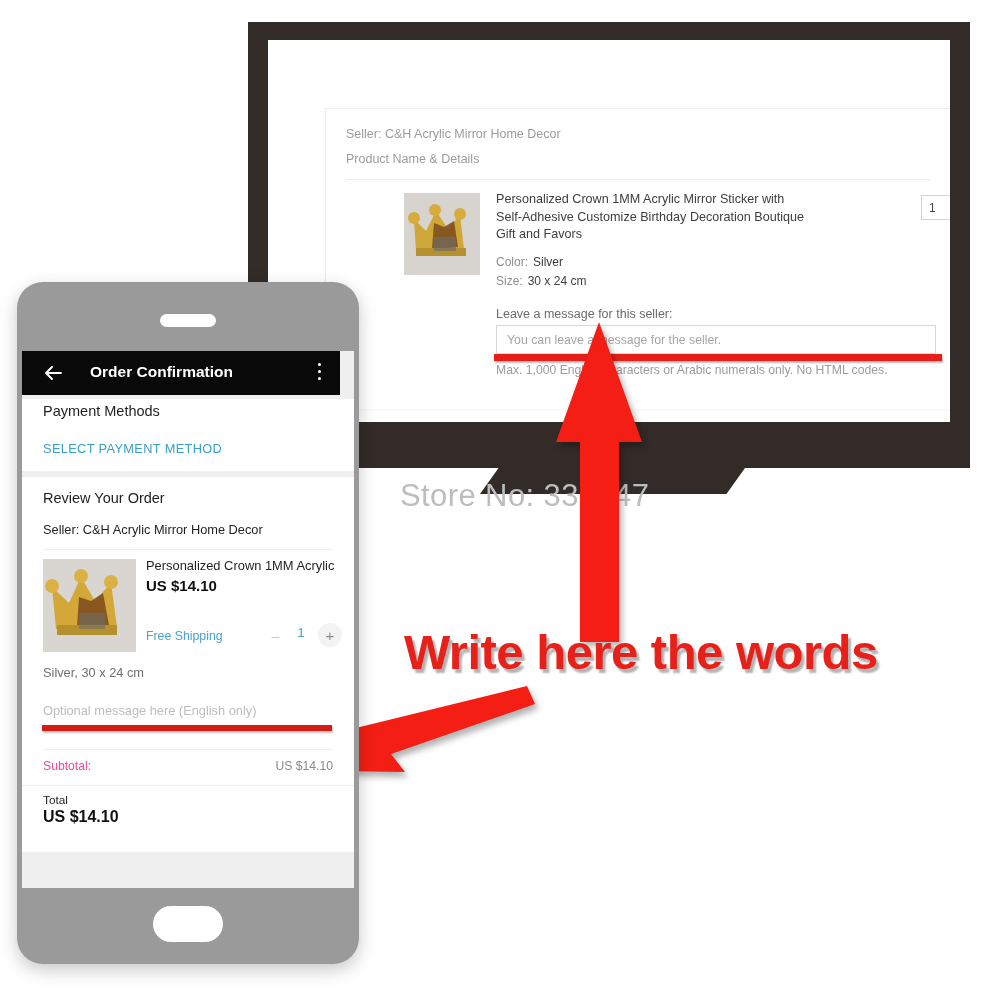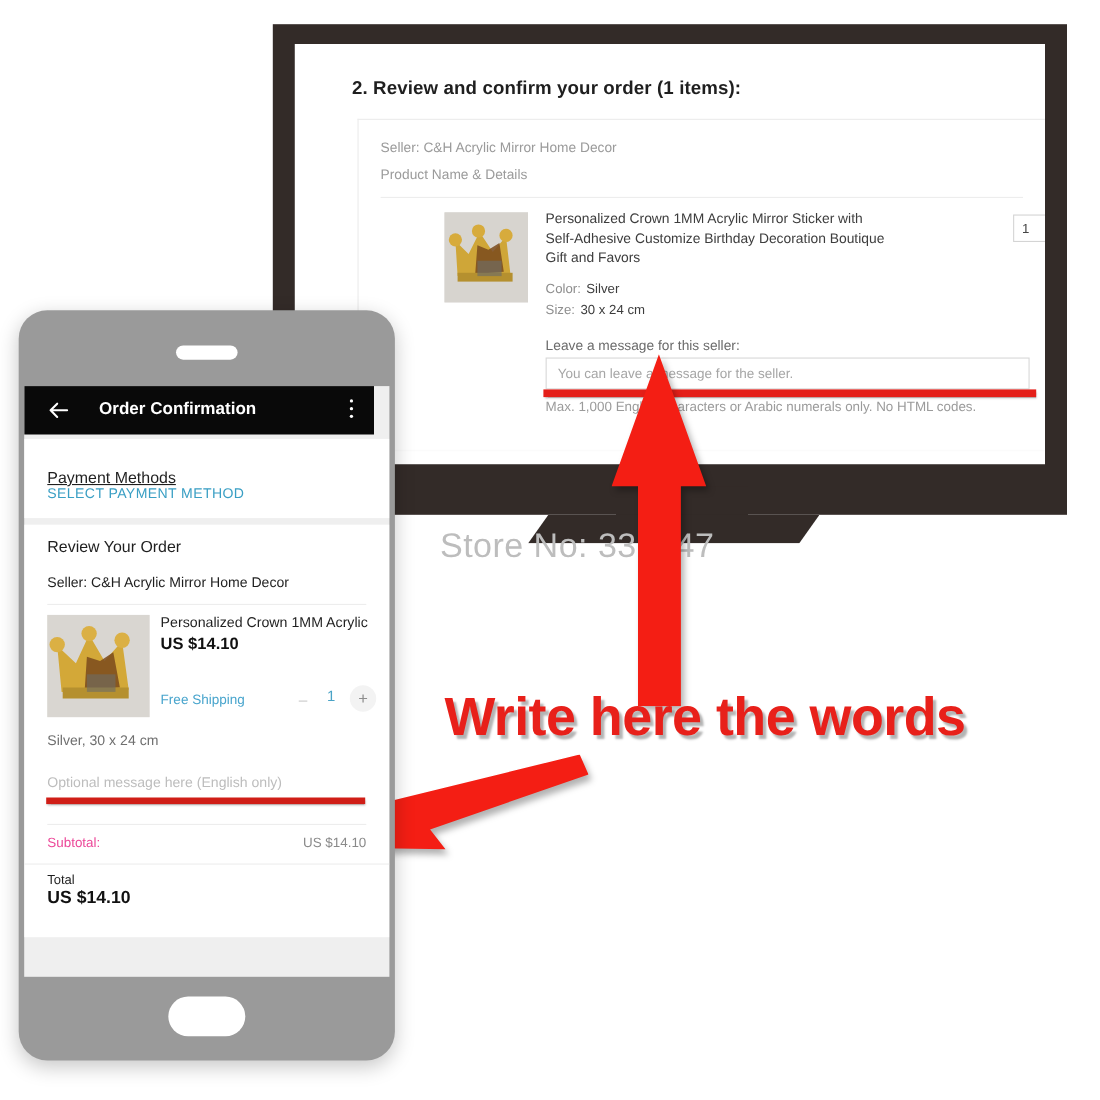--- a/index.html
+++ b/index.html
@@ -138,21 +138,21 @@
   }
   .appbar-menu{
     position:absolute;right:18px;top:12px;width:4px;height:20px;
   }
   .dot{width:3.4px;height:3.4px;background:#fff;border-radius:50%;margin-bottom:3.6px;}
 
   .card{position:absolute;left:0;width:332px;background:#fff;}
   .card-pay{top:48px;height:72px;}
   .card-review{top:126px;height:375px;}
 
-  .pay-title{position:absolute;left:21px;top:28px;font-size:14.5px;color:#1f1f1f;text-decoration:underline;}
+  .pay-title{position:absolute;left:21px;top:4px;font-size:14.5px;color:#1f1f1f;}
   .pay-link{position:absolute;left:21px;top:42px;font-size:12.8px;color:#3a9fc4;letter-spacing:.35px;}
 
   .rv-title{position:absolute;left:21px;top:13px;font-size:14.5px;color:#1f1f1f;}
   .rv-seller{position:absolute;left:21px;top:45px;font-size:12.8px;color:#1f1f1f;}
   .rv-sep{position:absolute;left:21px;top:72px;width:290px;height:1px;background:#ededed;}
 
   .rv-thumb{
     position:absolute;left:21px;top:82px;width:93px;height:93px;
     background:#d9d6d1;overflow:hidden;
   }
@@ -207,21 +207,20 @@
 </head>
 <body>
 
 <div class="stage">
 
   <div class="monitor">
     <div class="monitor-screen">
 
       <div class="dt-page">
 
-        <div class="dt-heading">2. Review and confirm your order (1 items):</div>
 
         <div class="dt-card">
 
           <div class="dt-seller">Seller: C&amp;H Acrylic Mirror Home Decor</div>
 
           <div class="dt-pnd">Product Name &amp; Details</div>
 
           <div class="dt-divider"></div>
 
           <div class="dt-thumb">

